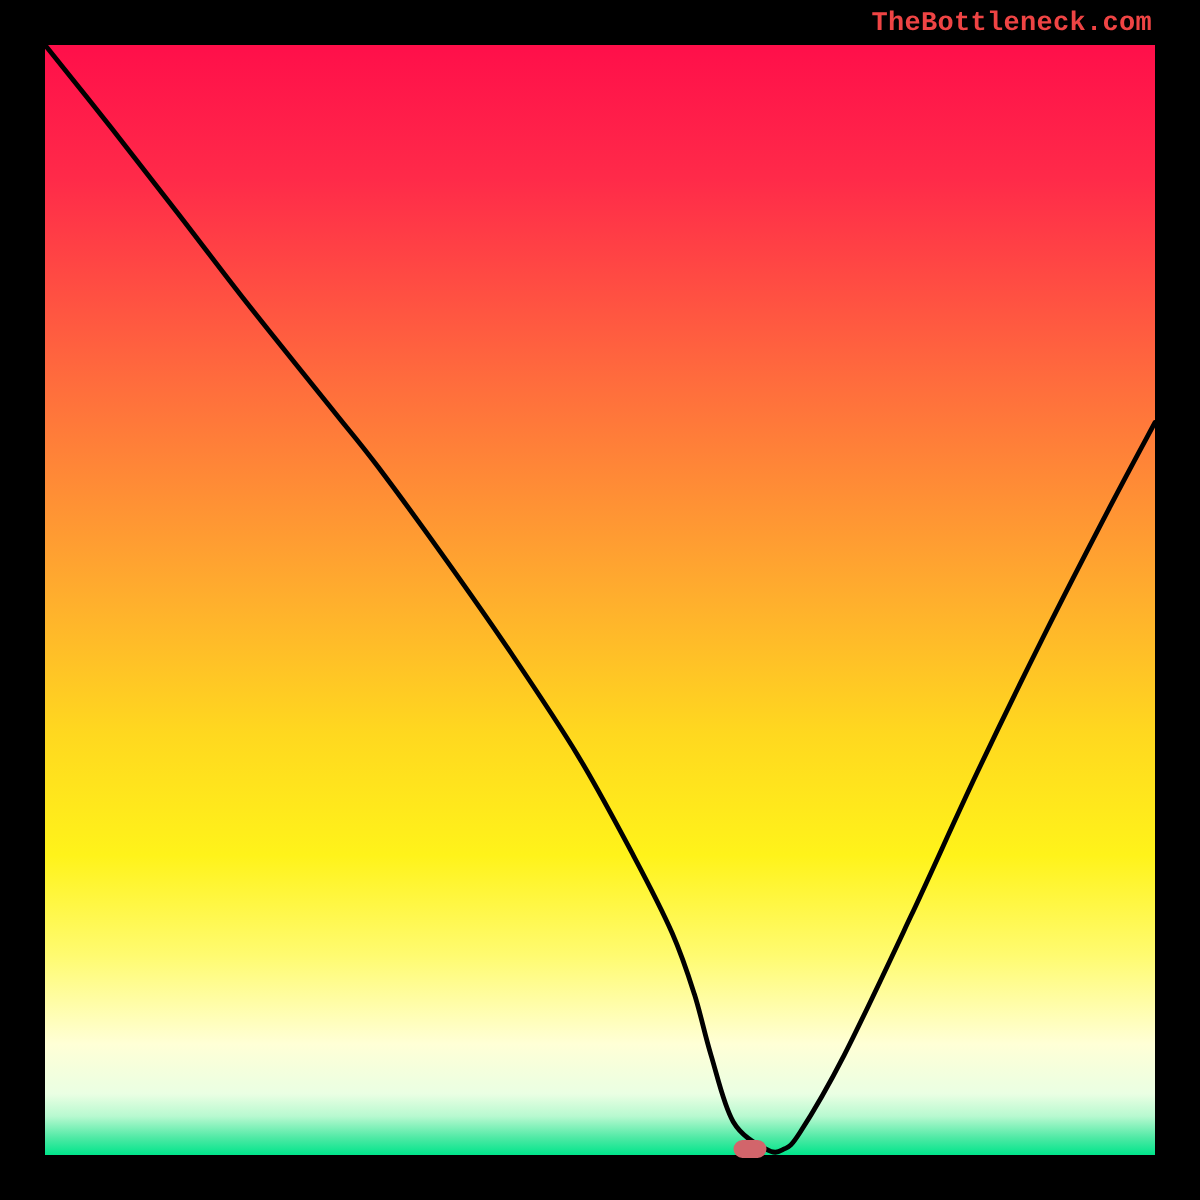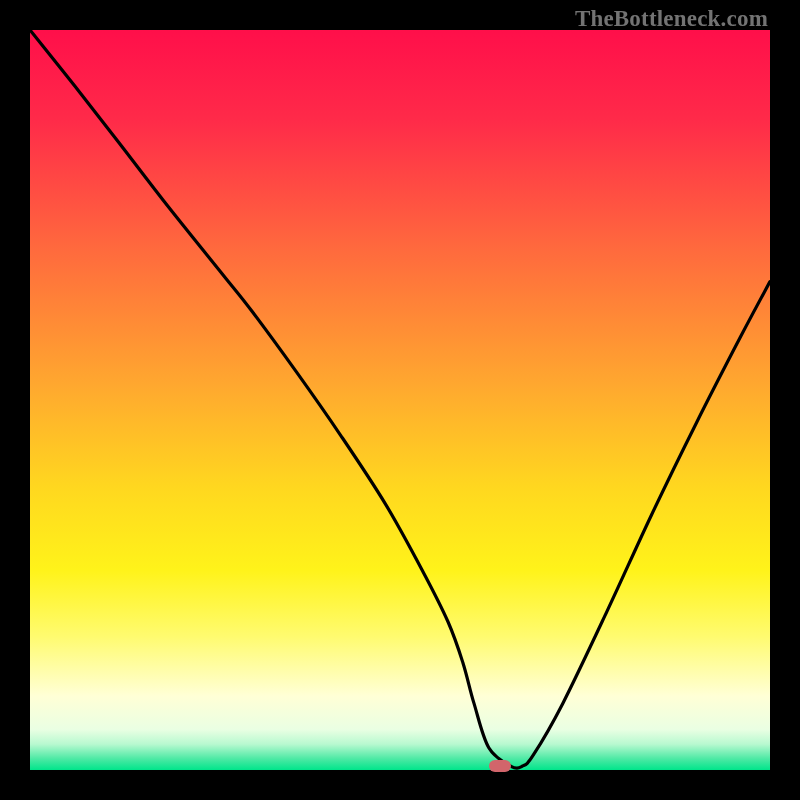--- a/index.html
+++ b/index.html
@@ -29,24 +29,24 @@
     position: absolute;
     left: 0;
     top: 0;
     width: 100%;
     height: 100%;
   }
   .watermark {
     position: absolute;
     top: 6px;
     right: 32px;
-    font-family: Liberation Serif, serif;
-    font-size: 23px;
+    font-family: Liberation Mono, monospace;
+    font-size: 18px;
     font-weight: bold;
-    color: #737373;
+    color: #ef4444;
     letter-spacing: 0.2px;
     user-select: none;
   }
   svg.curve {
     position: absolute;
     left: 0;
     top: 0;
     width: 100%;
     height: 100%;
   }

